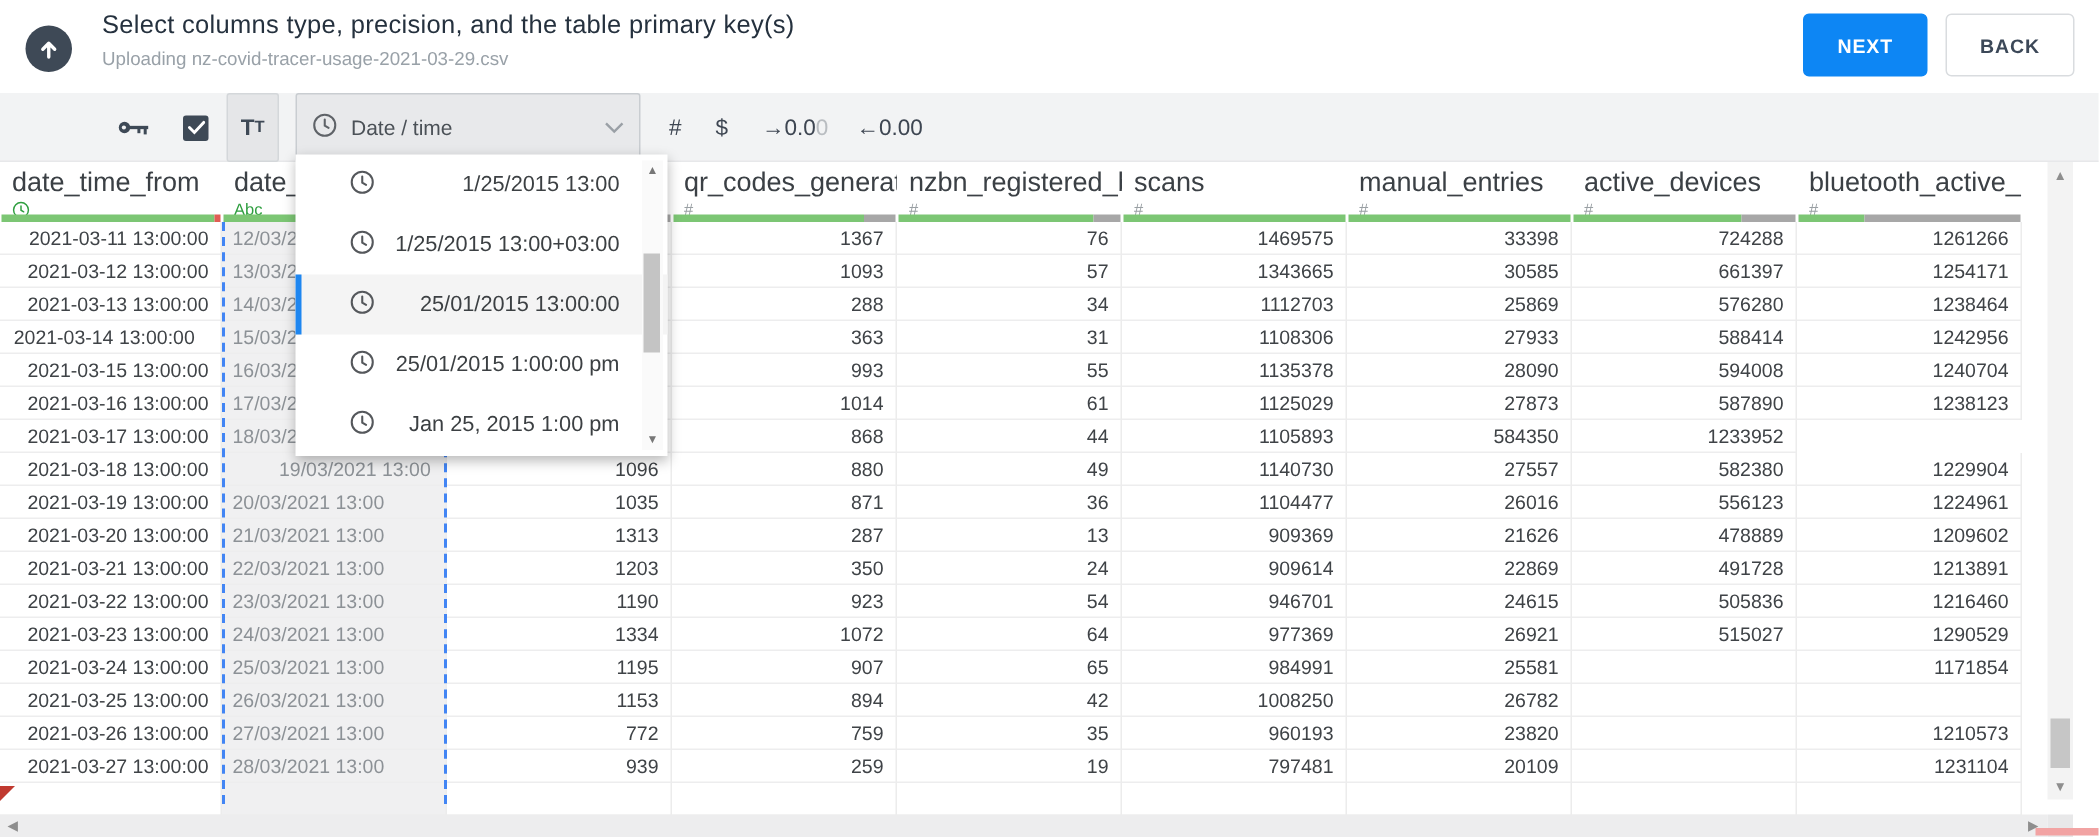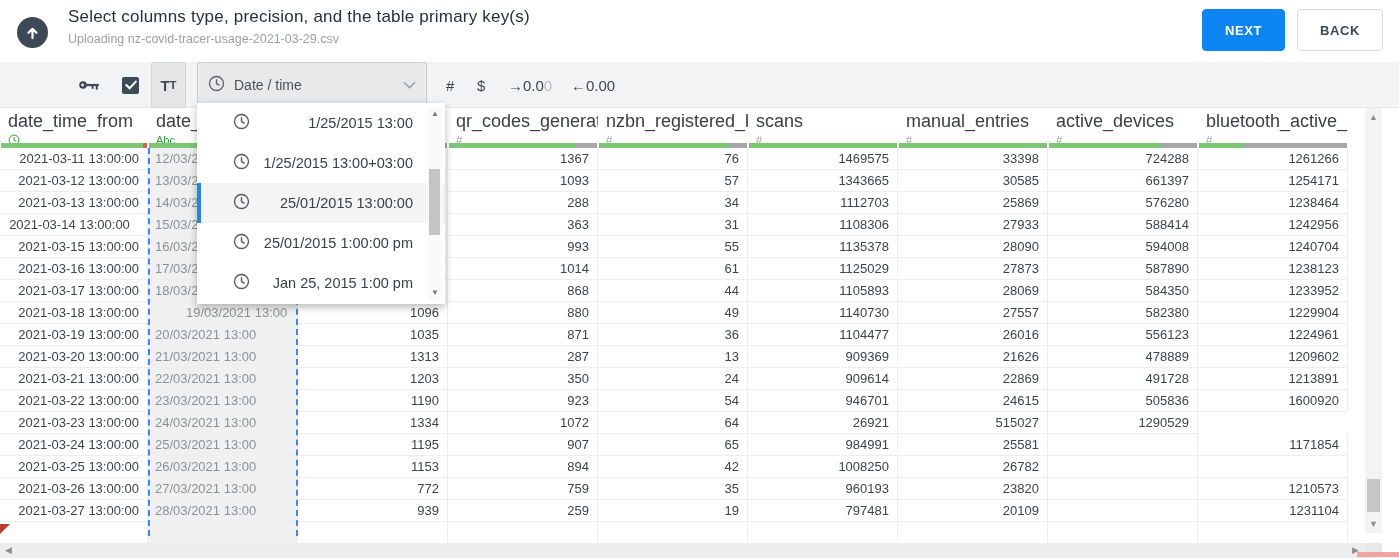--- a/index.html
+++ b/index.html
@@ -295,21 +295,20 @@
         <div class="cell right" style="width: 150px;">587890</div>
         <div class="cell right" style="width: 150px;">1238123</div>
       </div>
       <div class="trow">
         <div class="cell right" style="width: 148px;">2021-03-17 13:00:00</div>
         <div class="cell left selcol" style="width: 150px;">18/03/2021 13:00</div>
         <div class="cell right" style="width: 150px;"></div>
         <div class="cell right" style="width: 150px;">868</div>
         <div class="cell right" style="width: 150px;">44</div>
         <div class="cell right" style="width: 150px;">1105893</div>
-        <div class="cell right" style="width: 150px;">28069</div>
         <div class="cell right" style="width: 150px;">584350</div>
         <div class="cell right" style="width: 150px;">1233952</div>
       </div>
       <div class="trow">
         <div class="cell right" style="width: 148px;">2021-03-18 13:00:00</div>
         <div class="cell left selcol" style="width: 150px; padding-left: 38px;">19/03/2021 13:00</div>
         <div class="cell right" style="width: 150px;">1096</div>
         <div class="cell right" style="width: 150px;">880</div>
         <div class="cell right" style="width: 150px;">49</div>
         <div class="cell right" style="width: 150px;">1140730</div>
@@ -352,28 +351,29 @@
       </div>
       <div class="trow">
         <div class="cell right" style="width: 148px;">2021-03-22 13:00:00</div>
         <div class="cell left selcol" style="width: 150px;">23/03/2021 13:00</div>
         <div class="cell right" style="width: 150px;">1190</div>
         <div class="cell right" style="width: 150px;">923</div>
         <div class="cell right" style="width: 150px;">54</div>
         <div class="cell right" style="width: 150px;">946701</div>
         <div class="cell right" style="width: 150px;">24615</div>
         <div class="cell right" style="width: 150px;">505836</div>
-        <div class="cell right" style="width: 150px;">1600920</div>
+        <div class="cell right" style="width: 150px;">1216460</div>
       </div>
       <div class="trow">
         <div class="cell right" style="width: 148px;">2021-03-23 13:00:00</div>
         <div class="cell left selcol" style="width: 150px;">24/03/2021 13:00</div>
         <div class="cell right" style="width: 150px;">1334</div>
         <div class="cell right" style="width: 150px;">1072</div>
         <div class="cell right" style="width: 150px;">64</div>
+        <div class="cell right" style="width: 150px;">977369</div>
         <div class="cell right" style="width: 150px;">26921</div>
         <div class="cell right" style="width: 150px;">515027</div>
         <div class="cell right" style="width: 150px;">1290529</div>
       </div>
       <div class="trow">
         <div class="cell right" style="width: 148px;">2021-03-24 13:00:00</div>
         <div class="cell left selcol" style="width: 150px;">25/03/2021 13:00</div>
         <div class="cell right" style="width: 150px;">1195</div>
         <div class="cell right" style="width: 150px;">907</div>
         <div class="cell right" style="width: 150px;">65</div>

